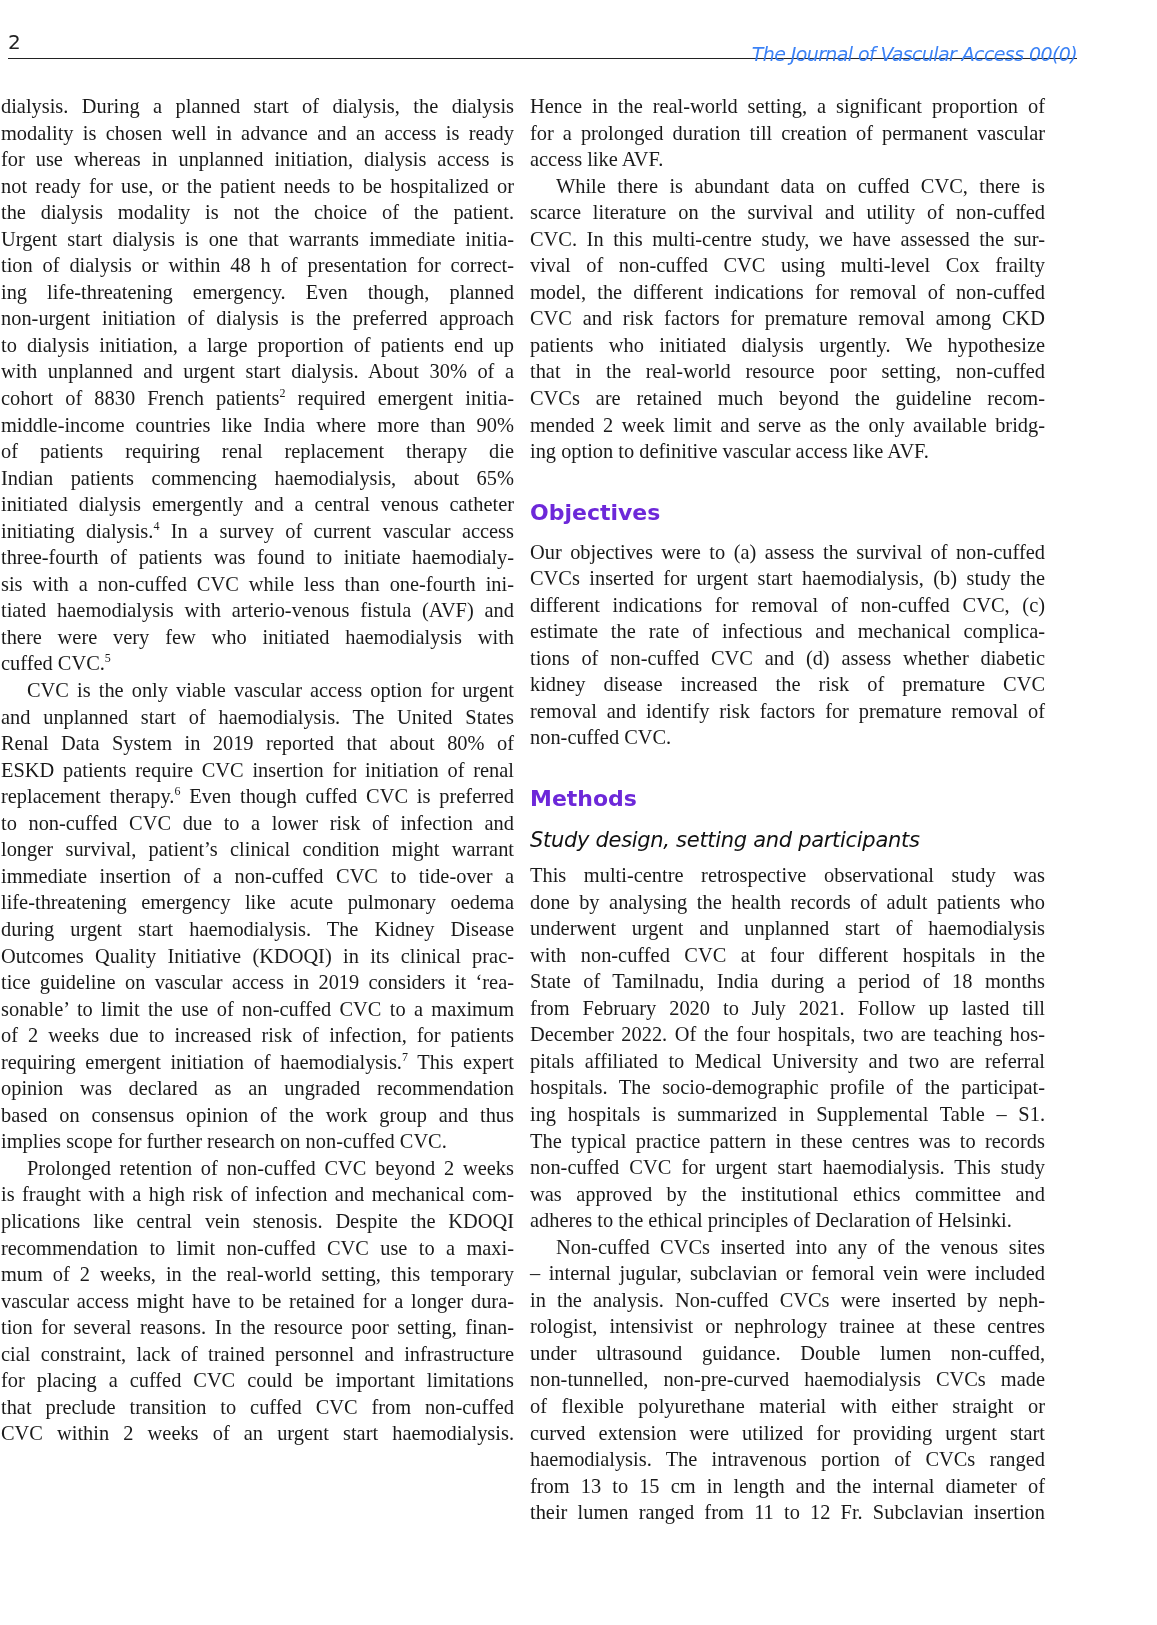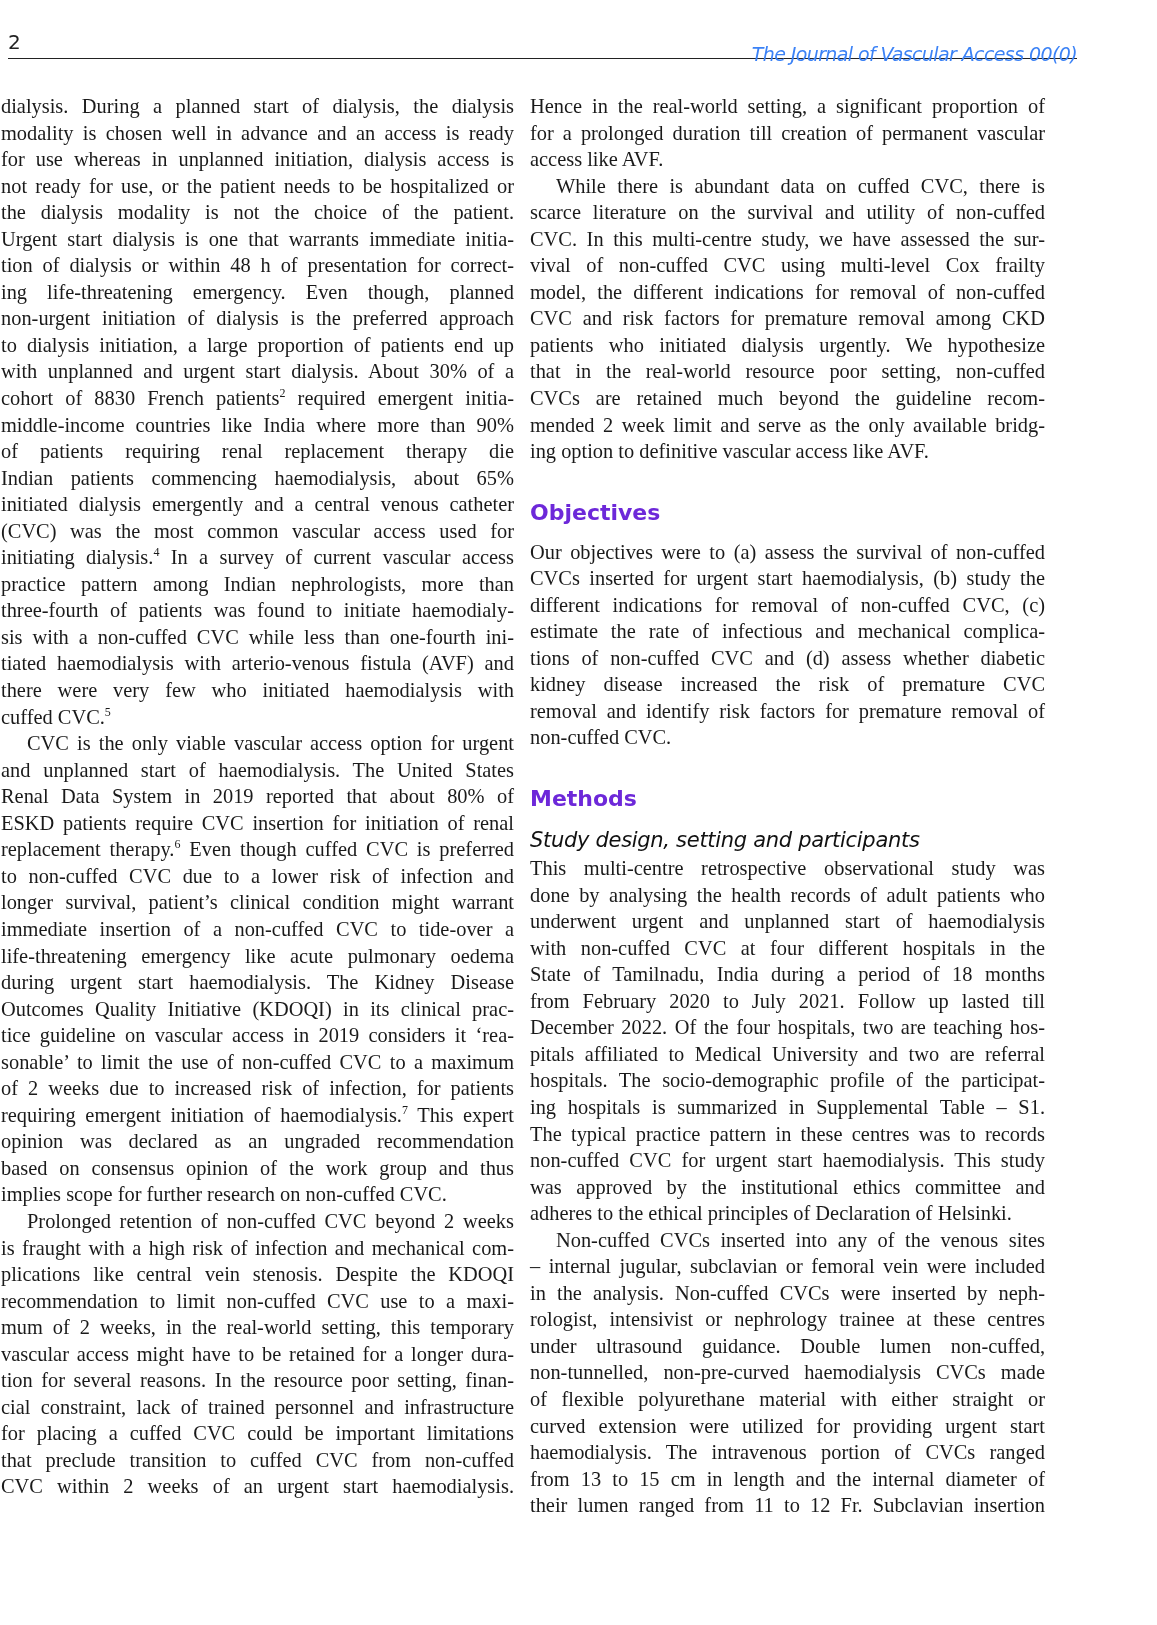--- a/index.html
+++ b/index.html
@@ -8,21 +8,21 @@
   .page-num { position: absolute; left: 0; top: 2px; font-family: "DejaVu Sans", sans-serif; font-size: 20px; color: #222; }
   .journal { position: absolute; right: 0; top: 2px; font-family: "DejaVu Sans", sans-serif; font-style: italic; font-size: 19px; letter-spacing: -0.6px; color: #3b82f6; margin-top: 13px; }
   .col { position: absolute; top: 93px; font-family: "Liberation Serif", serif; font-size: 20.4px; }
   .col.left { left: 1px; width: 513px; }
   .col.right { left: 530px; width: 515px; }
   .line { height: 26.55px; line-height: 26.55px; white-space: nowrap; text-align: justify; text-align-last: justify; overflow: visible; }
   .line.last { text-align-last: left; }
   .line.indent { padding-left: 26px; }
   sup { font-size: 12px; line-height: 0; vertical-align: 8px; }
   .h1 { font-family: "DejaVu Sans", sans-serif; font-weight: bold; font-size: 22px; height: 30px; line-height: 30px; margin-top: 14px; margin-bottom: 11px; color: #6d28d9; }
-  .h2 { font-family: "DejaVu Sans", sans-serif; font-style: italic; font-size: 21px; height: 30px; line-height: 30px; color: #111; letter-spacing: -0.3px; }
+  .h2 { font-family: "DejaVu Sans", sans-serif; font-style: italic; font-size: 21px; height: 30px; line-height: 30px; margin-bottom: 7px; color: #111; letter-spacing: -0.3px; }
   .gap-obj { height: 19px; }
 </style>
 </head>
 <body>
 
 <div class="header">
   <span class="page-num">2</span>
   <span class="journal">The Journal of Vascular Access 00(0)</span>
 </div>
 
@@ -37,23 +37,21 @@
       <div class="line">tion of dialysis or within 48 h of presentation for correct-</div>
       <div class="line">ing life-threatening emergency. Even though, planned</div>
       <div class="line">non-urgent initiation of dialysis is the preferred approach</div>
       <div class="line">to dialysis initiation, a large proportion of patients end up</div>
       <div class="line">with unplanned and urgent start dialysis. About 30% of a</div>
       <div class="line">cohort of 8830 French patients<sup>2</sup> required emergent initia-</div>
       <div class="line">middle-income countries like India where more than 90%</div>
       <div class="line">of patients requiring renal replacement therapy die</div>
       <div class="line">Indian patients commencing haemodialysis, about 65%</div>
       <div class="line">initiated dialysis emergently and a central venous catheter</div>
-      <div class="line">(CVC) was the most common vascular access used for</div>
       <div class="line">initiating dialysis.<sup>4</sup> In a survey of current vascular access</div>
-      <div class="line">practice pattern among Indian nephrologists, more than</div>
       <div class="line">three-fourth of patients was found to initiate haemodialy-</div>
       <div class="line">sis with a non-cuffed CVC while less than one-fourth ini-</div>
       <div class="line">tiated haemodialysis with arterio-venous fistula (AVF) and</div>
       <div class="line">there were very few who initiated haemodialysis with</div>
       <div class="line last">cuffed CVC.<sup>5</sup></div>
     </div>
     <div>
       <div class="line indent">CVC is the only viable vascular access option for urgent</div>
       <div class="line">and unplanned start of haemodialysis. The United States</div>
       <div class="line">Renal Data System in 2019 reported that about 80% of</div>

